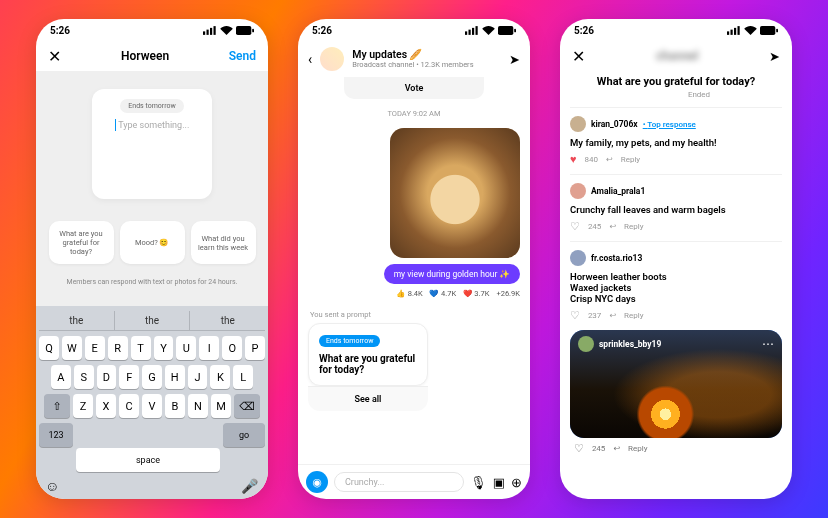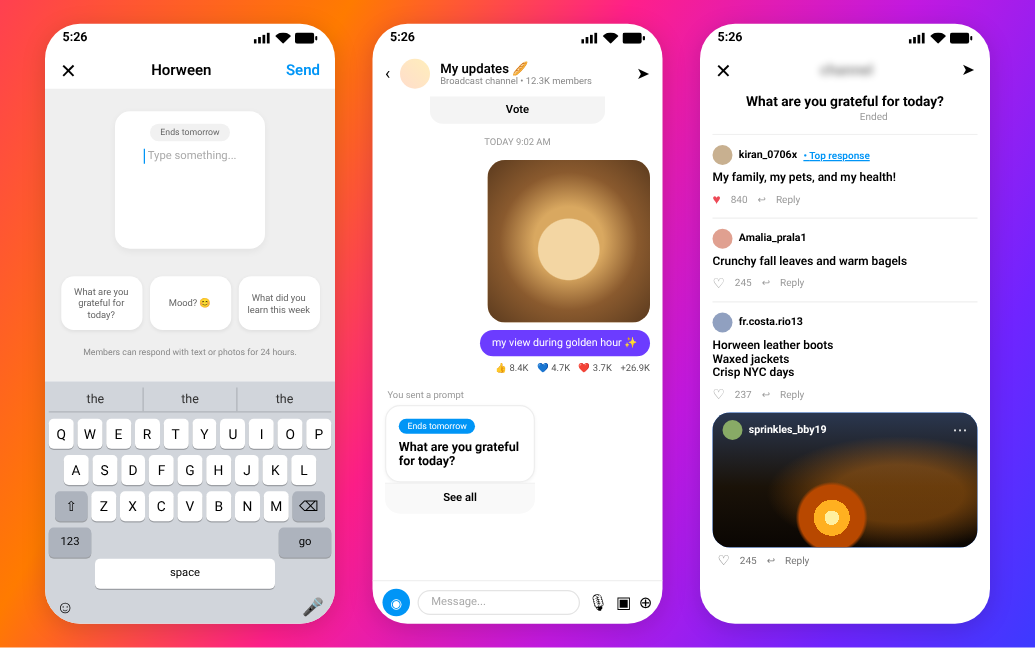--- a/index.html
+++ b/index.html
@@ -460,21 +460,21 @@
     </div>
     <div class="you-sent">You sent a prompt</div>
     <div class="prompt-card">
       <span class="blue-pill">Ends tomorrow</span>
       <h4>What are you grateful for today?</h4>
     </div>
     <div class="see-all">See all</div>
   </div>
   <div class="msg-input-bar">
     <div class="cam-btn">◉</div>
-    <div class="msg-input">Message...</div>
+    <div class="msg-input">Crunchy...</div>
     <span class="ib-icon">🎙</span>
     <span class="ib-icon">▣</span>
     <span class="ib-icon">⊕</span>
   </div>
 </div>
 
 <div class="phone">
   <div class="status-bar">
     <span>5:26</span>
     <span class="status-icons">

